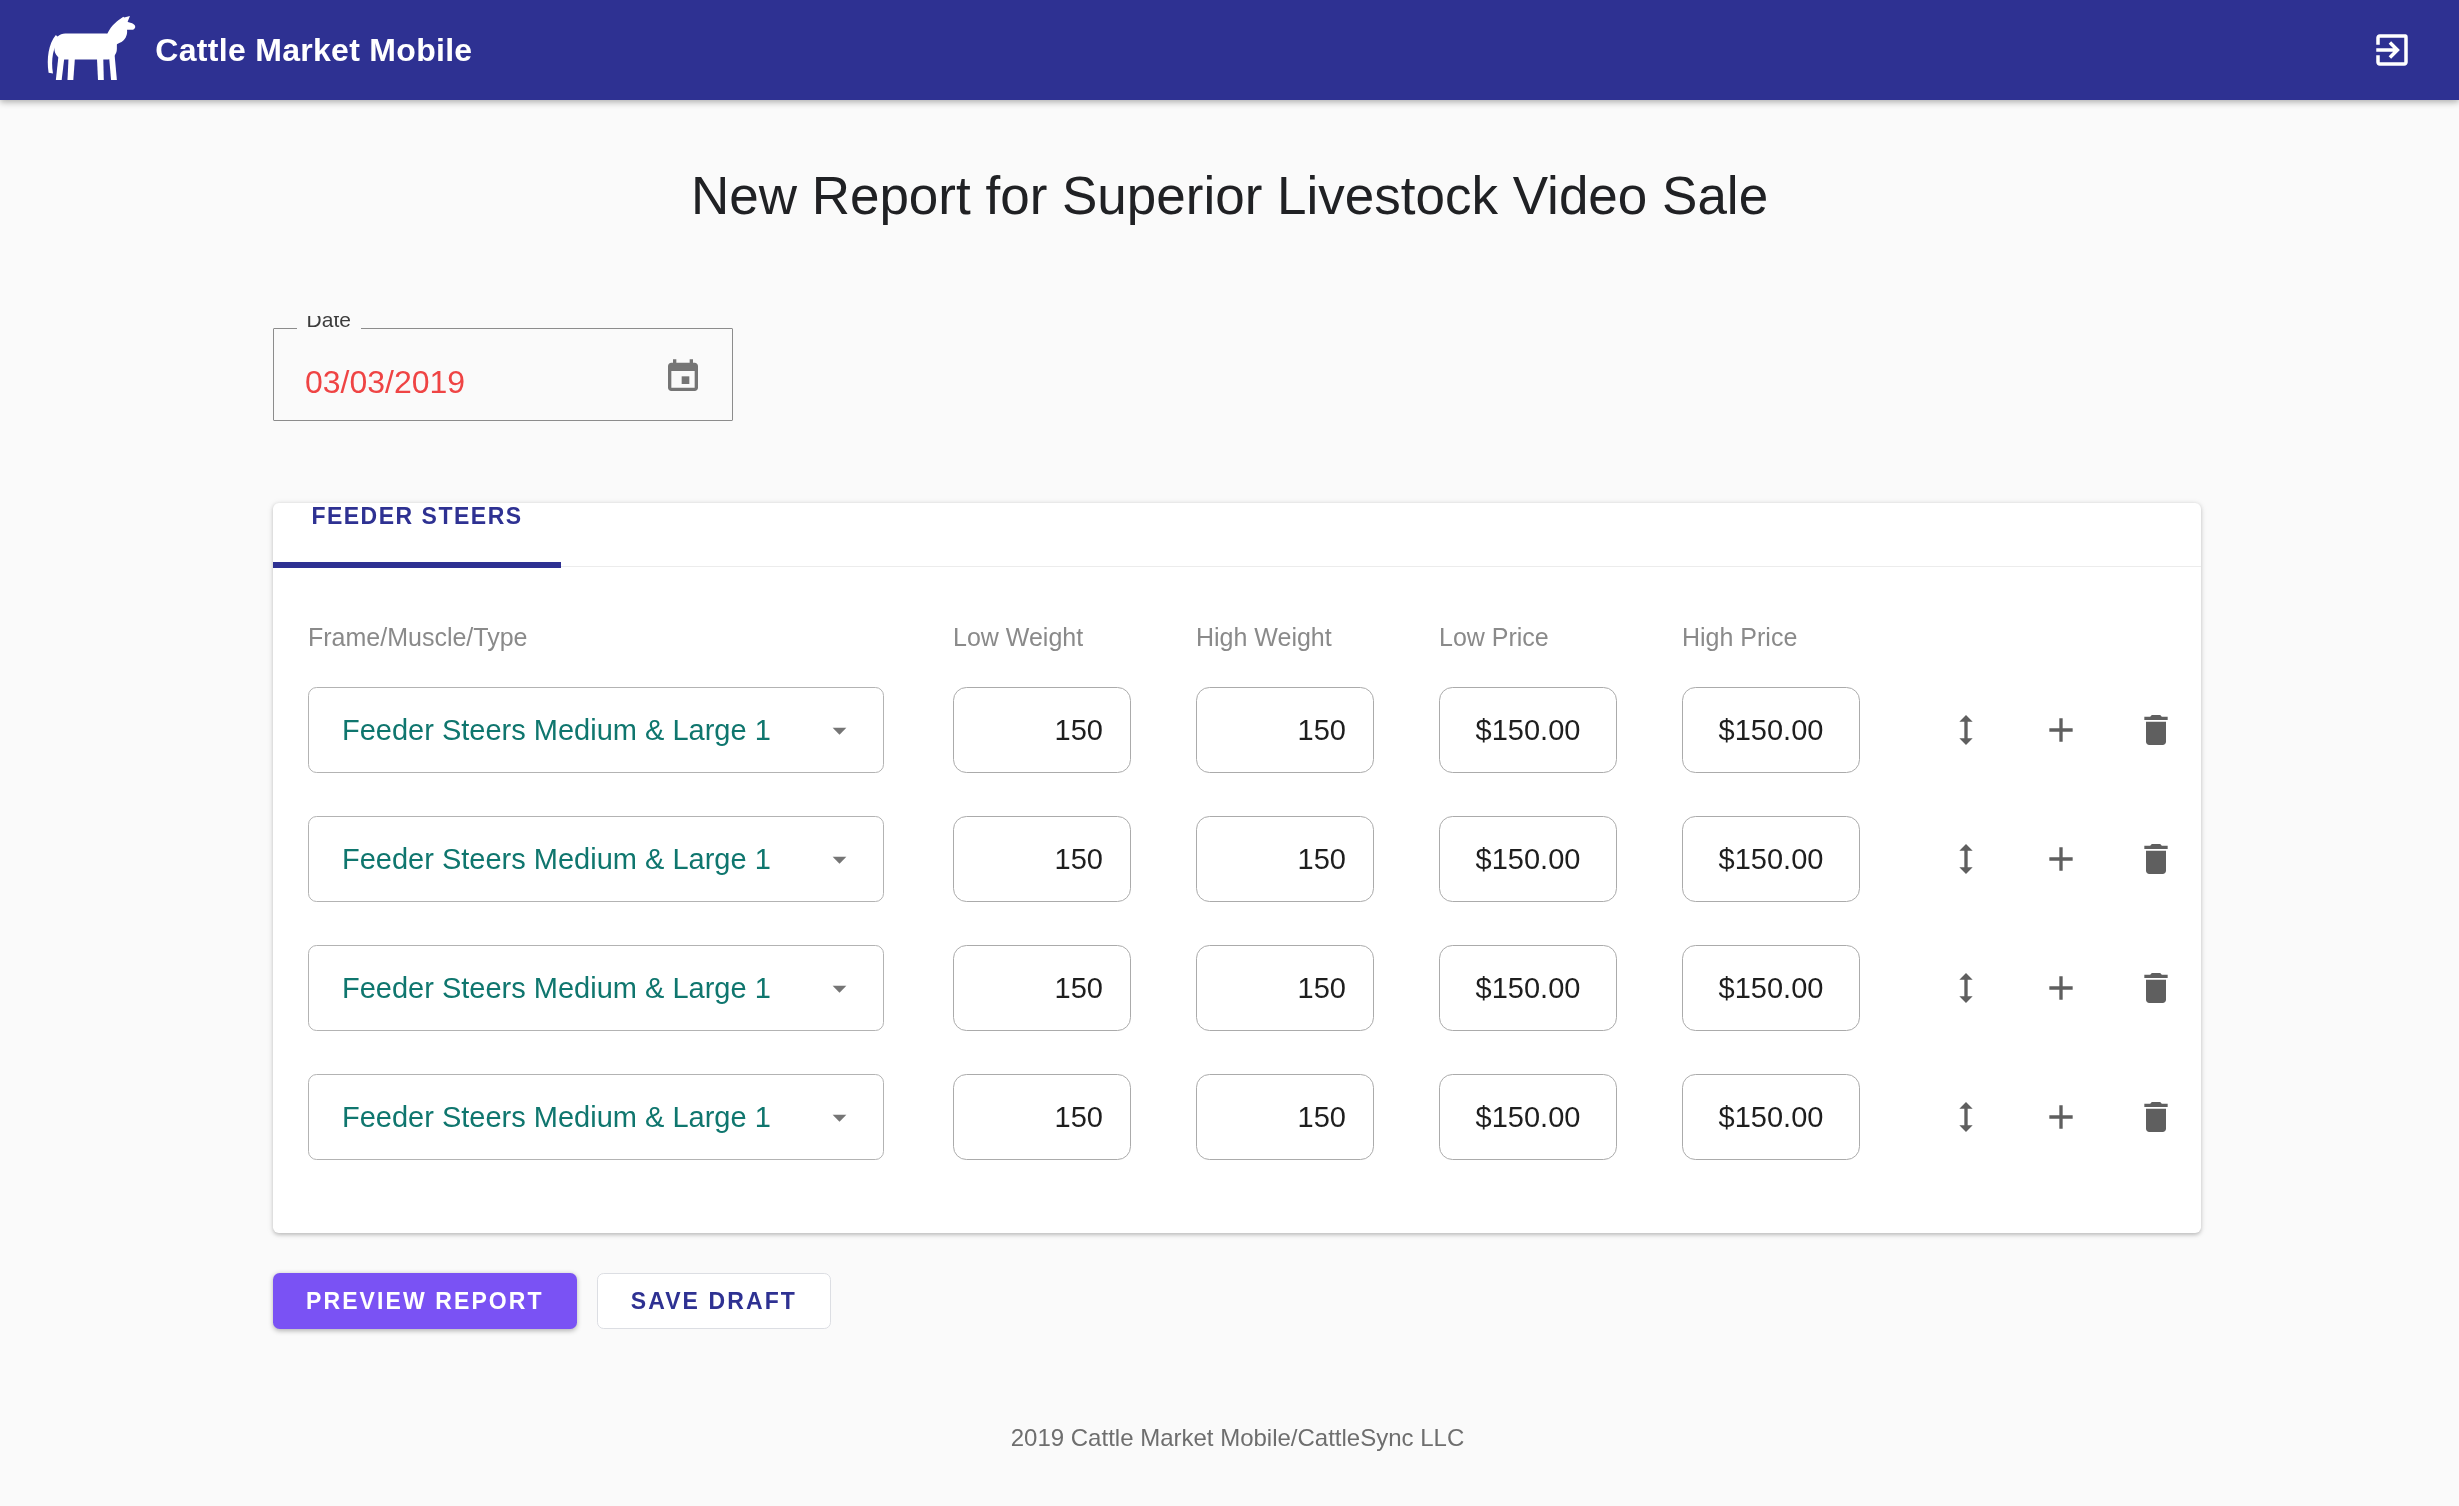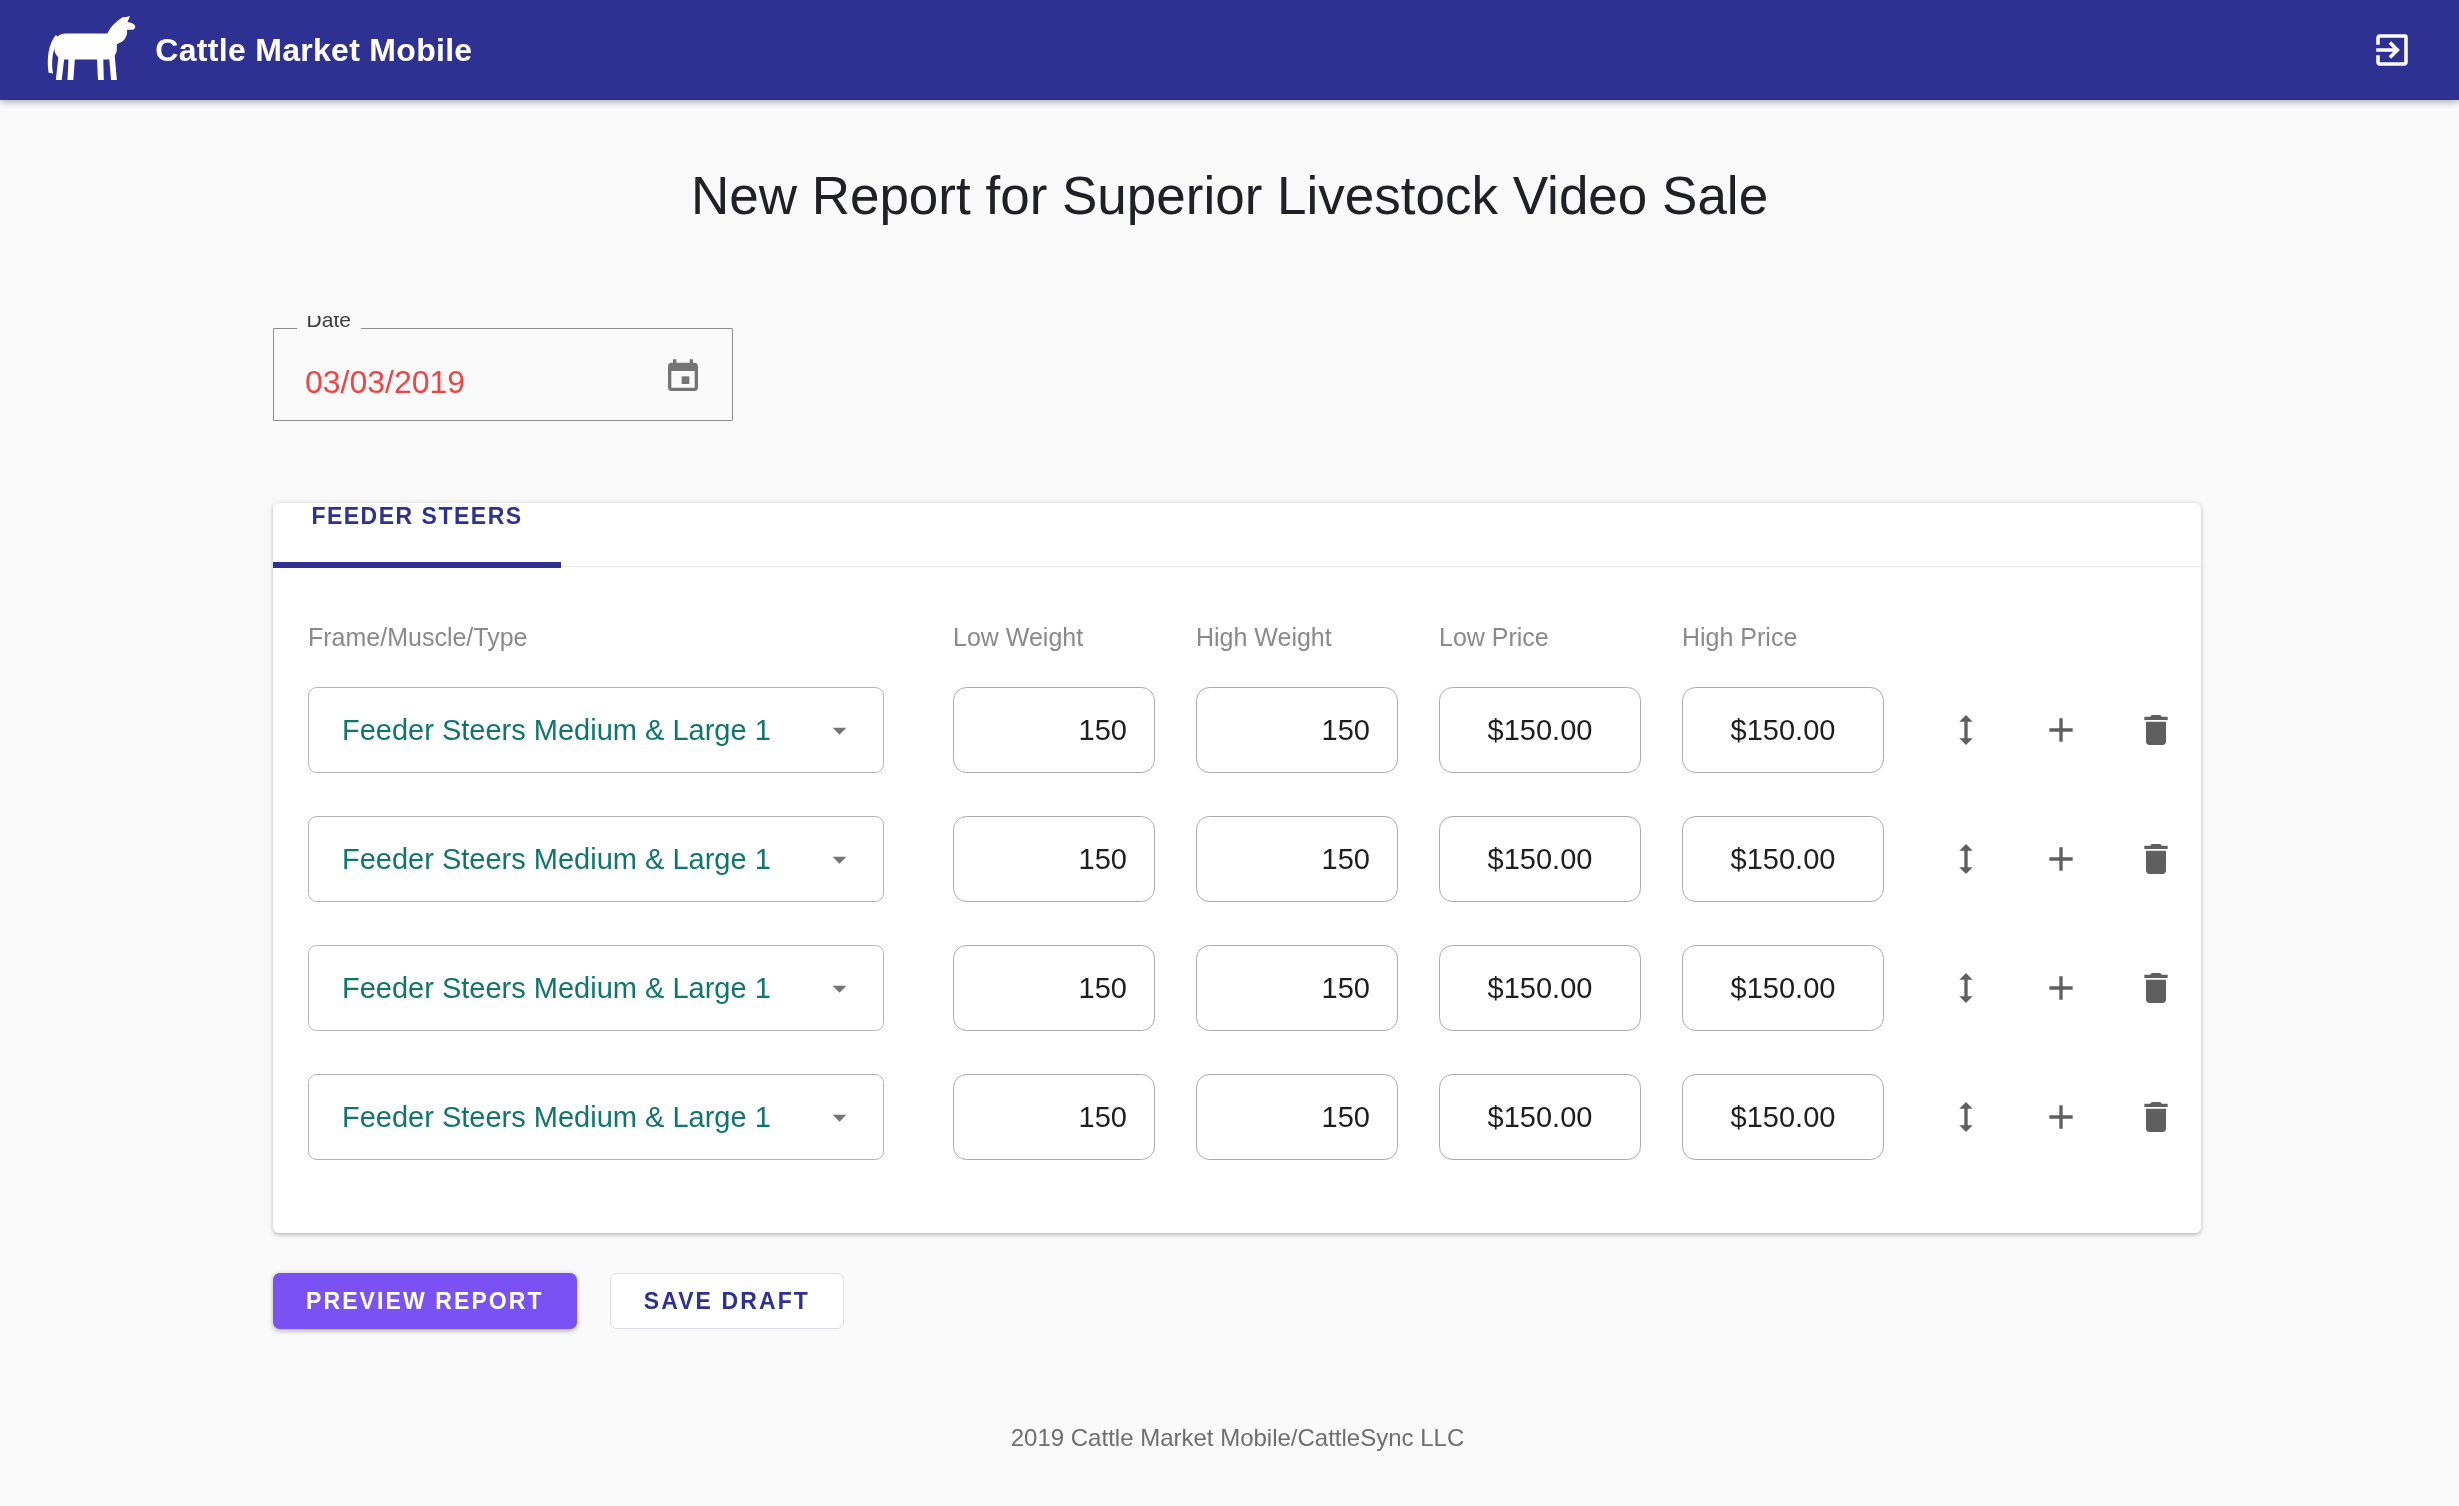--- a/index.html
+++ b/index.html
@@ -87,36 +87,36 @@
 
   .select {
     height:86px; border:1.9px solid #B3B3B3; border-radius:8.6px; background:#fff;
     display:flex; align-items:center; justify-content:space-between;
     padding:0 27px 0 33px; cursor:pointer;
   }
   .select-text { font-size:29px; color:#0f766e; }
   .dd { width:33px; height:33px; fill:#757575; flex:0 0 auto; }
 
   .box {
-    height:86px; width:202px; border:1.9px solid #ABABAB; border-radius:13.4px;
+    height:86px; width:178px; border:1.9px solid #ABABAB; border-radius:13.4px;
     background:#fff; outline:none;
     font-family:"Liberation Sans","DejaVu Sans",sans-serif;
     font-size:29px; color:#1E1E1E;
   }
   .box.num { text-align:right; padding-right:27px; }
   .box.price { text-align:center; padding:0 7.7px; }
 
   .row-icons {
     display:flex; align-items:center; justify-content:space-between;
     padding-left:21px;
   }
   .row-icons svg { width:40px; height:40px; fill:#5F5F5F; cursor:pointer; }
 
   
-  .actions { position:absolute; left:273px; top:1273px; display:flex; gap:33px; }
+  .actions { position:absolute; left:273px; top:1273px; display:flex; gap:20px; }
   .btn {
     height:56px; border-radius:6.7px; font-family:"Liberation Sans","DejaVu Sans",sans-serif;
     font-size:23px; font-weight:700; letter-spacing:2.1px; cursor:pointer;
     display:flex; align-items:center; padding:0 33px; border:none;
   }
   .btn.primary {
     background:#7A52F4; color:#fff;
     box-shadow:0 1.9px 4.8px rgba(0,0,0,0.28);
   }
   .btn.outline {

